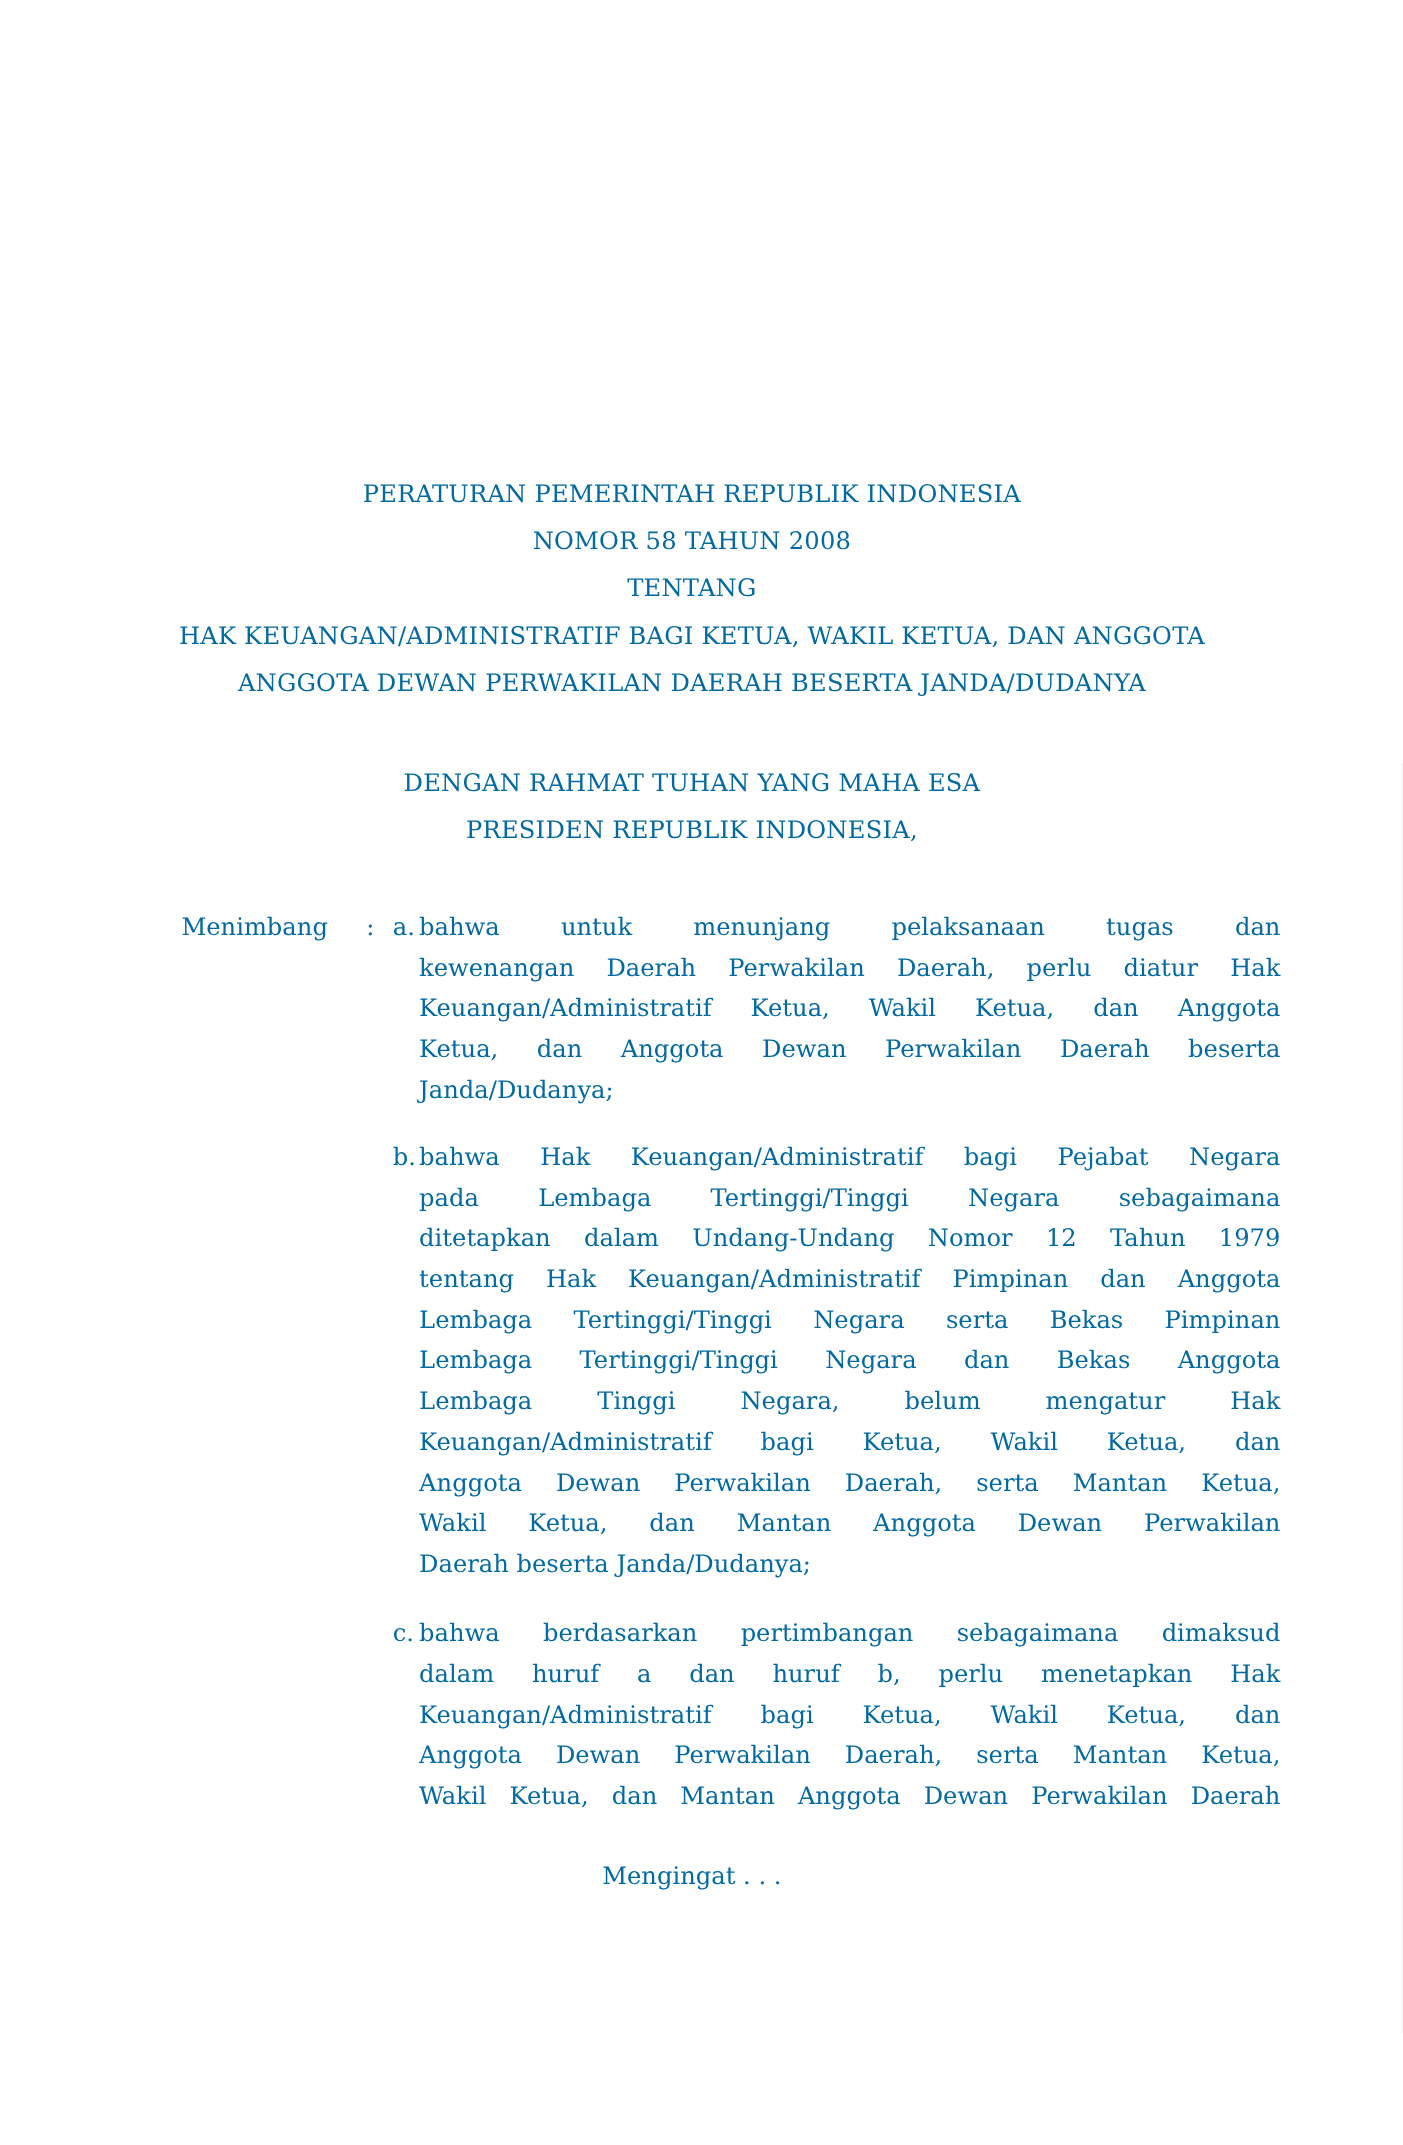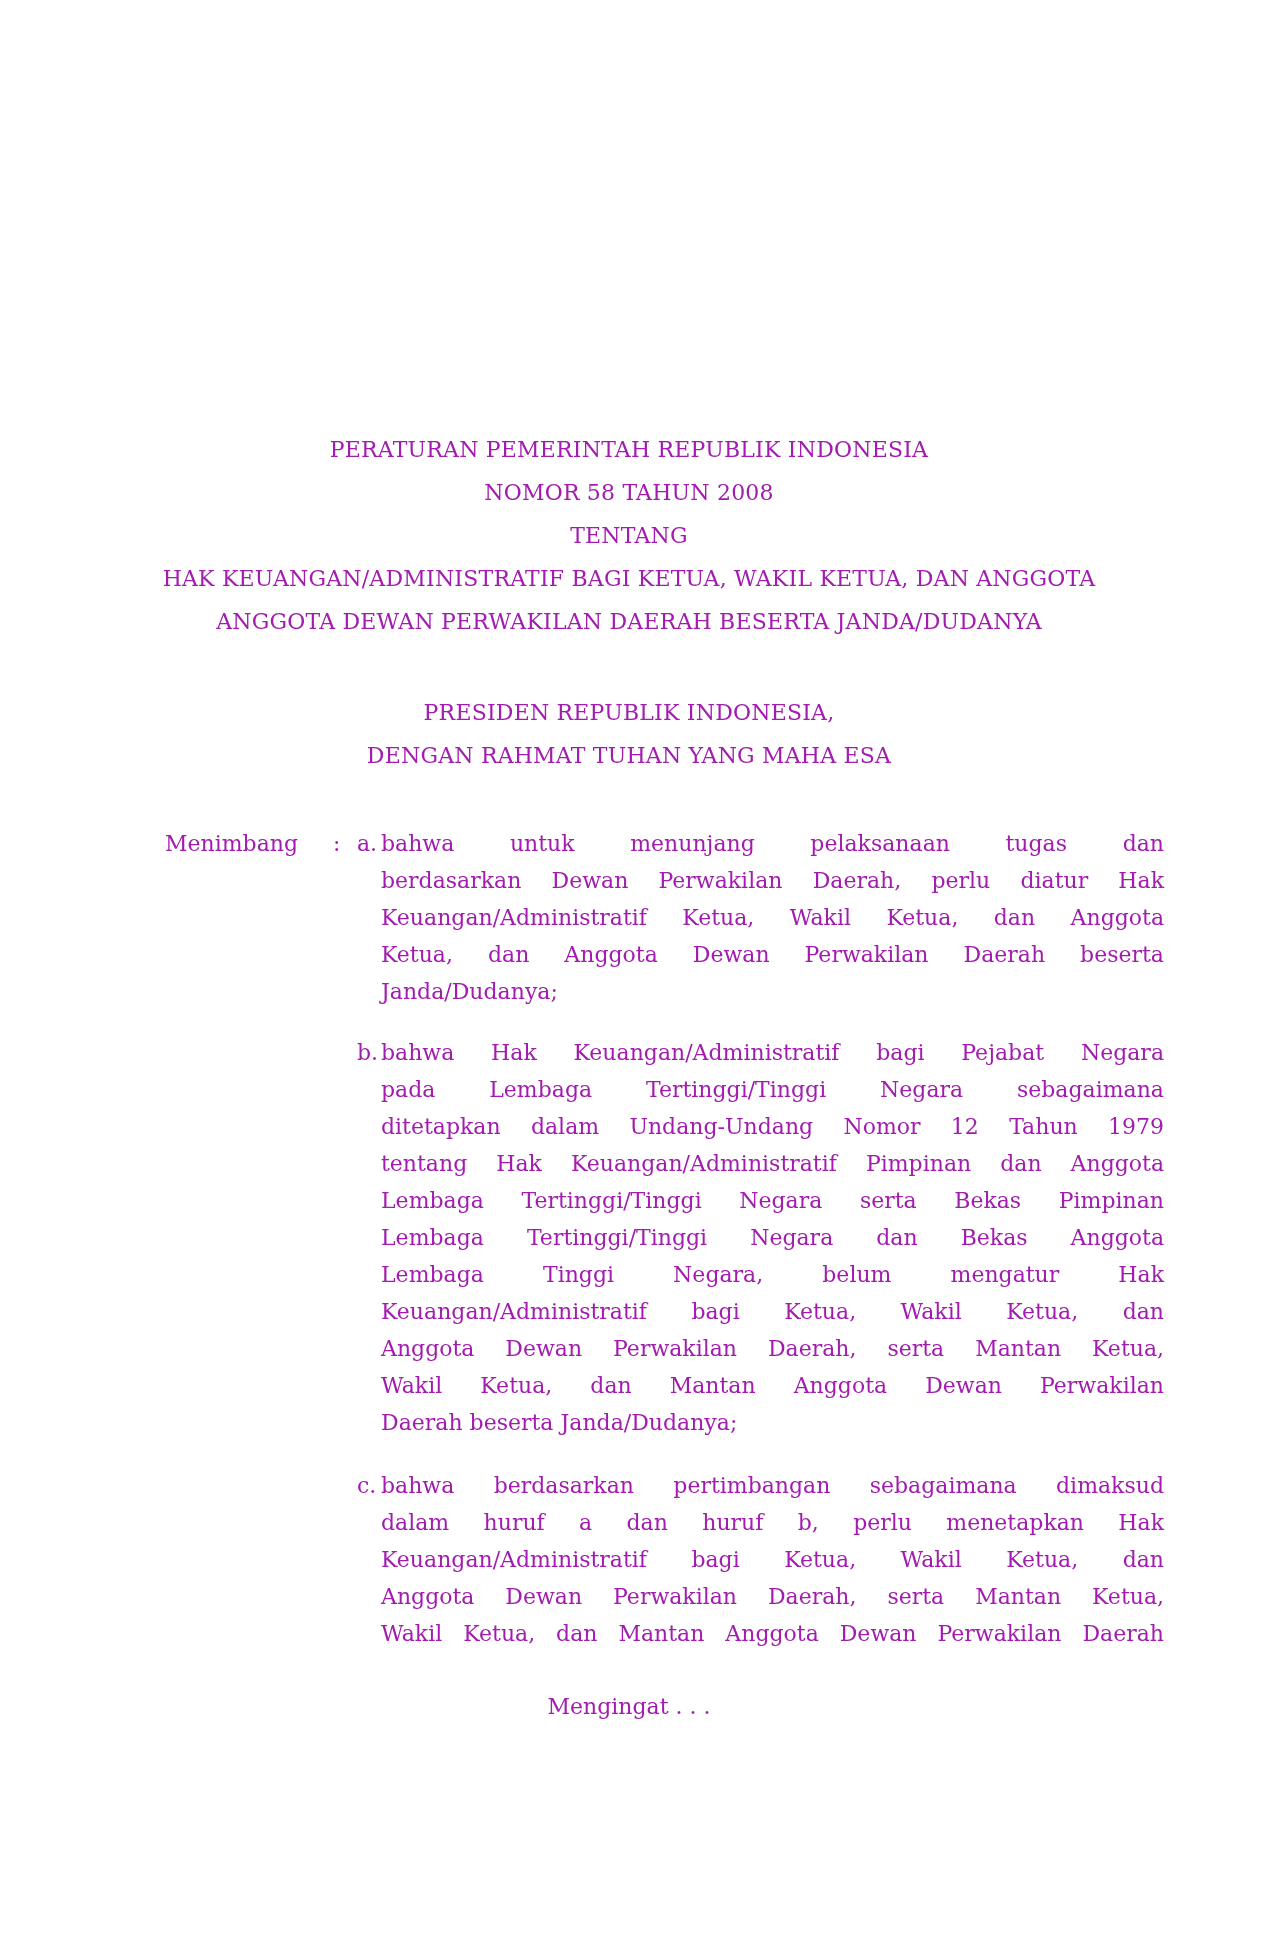--- a/index.html
+++ b/index.html
@@ -2,21 +2,21 @@
 <html><head>
 <meta charset="utf-8">
 <style>
   html, body { margin: 0; padding: 0; background: #e8e8e8; }
   .page {
     position: relative;
     width: 1275px;
     height: 1950px;
     margin: 0 auto;
     background: #ffffff;
-    color: #a21caf;
+    color: #0369a1;
     font-family: "DejaVu Serif", "Liberation Serif", serif;
     overflow: hidden;
     box-sizing: border-box;
     padding: 428px 145px 0 128px; 
   }
   .content { width: 1002px; }
 
   
   .heading-line {
     font-size: 22px;
@@ -78,34 +78,34 @@
       <div class="heading-line">PERATURAN PEMERINTAH REPUBLIK INDONESIA</div>
       <div class="heading-line">NOMOR 58 TAHUN 2008</div>
       <div class="heading-line">TENTANG</div>
       <div class="subject">
           <div class="jline">HAK KEUANGAN/ADMINISTRATIF BAGI KETUA, WAKIL KETUA, DAN ANGGOTA</div>
           <div class="jline last">ANGGOTA DEWAN PERWAKILAN DAERAH BESERTA JANDA/DUDANYA</div>
         </div>
     </div>
 
     <div class="preamble">
+      <div class="heading-line">DENGAN RAHMAT TUHAN YANG MAHA ESA</div>
       <div class="heading-line">PRESIDEN REPUBLIK INDONESIA,</div>
-      <div class="heading-line">DENGAN RAHMAT TUHAN YANG MAHA ESA</div>
     </div>
 
     <div class="consider-row">
       <div class="c-label">Menimbang</div>
       <div class="c-colon">:</div>
       <div class="c-items">
 
         <div class="item">
           <div class="marker">a.</div>
           <div class="ibody">
               <div class="jline">bahwa untuk menunjang pelaksanaan tugas dan</div>
-              <div class="jline">berdasarkan Dewan Perwakilan Daerah, perlu diatur Hak</div>
+              <div class="jline">kewenangan Daerah Perwakilan Daerah, perlu diatur Hak</div>
               <div class="jline">Keuangan/Administratif Ketua, Wakil Ketua, dan Anggota</div>
               <div class="jline">Ketua, dan Anggota Dewan Perwakilan Daerah beserta</div>
               <div class="jline last">Janda/Dudanya;</div>
             </div>
         </div>
 
         <div class="item gap-b">
           <div class="marker">b.</div>
           <div class="ibody">
               <div class="jline">bahwa Hak Keuangan/Administratif bagi Pejabat Negara</div>

